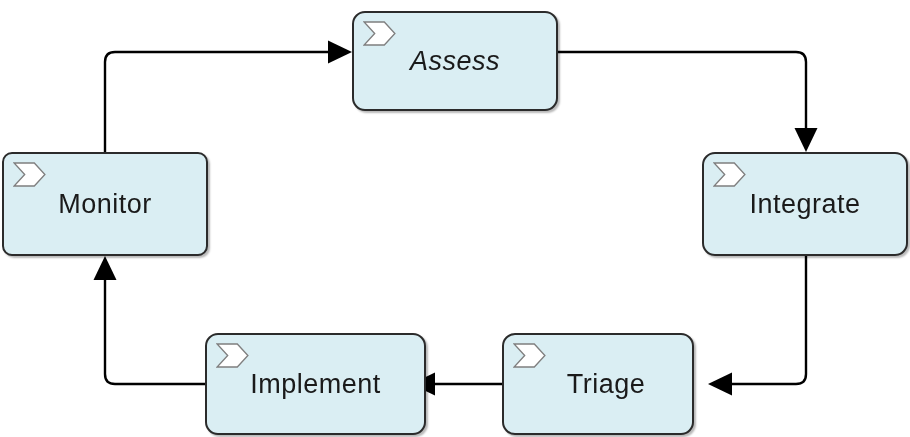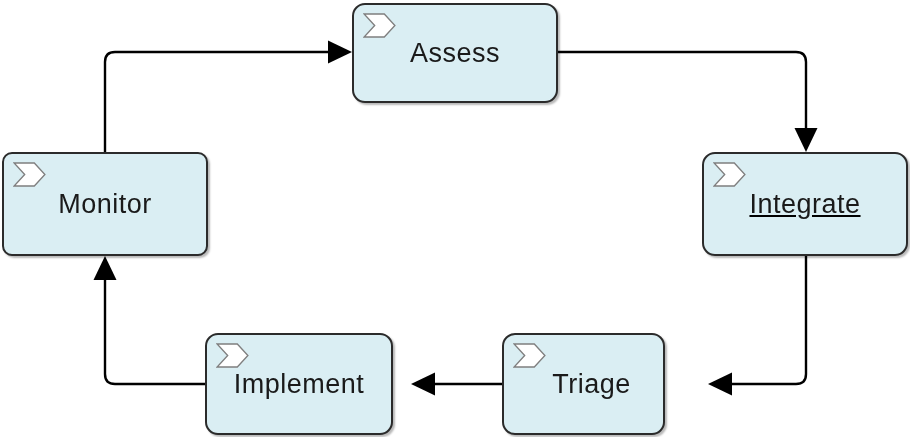--- a/index.html
+++ b/index.html
@@ -55,25 +55,25 @@
     top: 8px;
     width: 33px;
     height: 25px;
   }
   .node-icon polygon {
     fill: var(--icon-fill, #ffffff);
     stroke: var(--icon-border, #7f7f7f);
     stroke-width: 1.4;
     stroke-linejoin: miter;
   }
-  .node--assess    { left: 352px; top:   3px; width: 206px; height: 100px; }
+  .node--assess    { left: 352px; top:   11px; width: 206px; height: 100px; font-style: italic; }
   .node--monitor   { left:   2px; top: 152px; width: 206px; height: 104px; border-radius: 10px; }
-  .node--integrate { left: 702px; top: 152px; width: 206px; height: 104px; text-decoration: underline; }
-  .node--implement { left: 205px; top: 333px; width: 188px; height: 102px; }
-  .node--triage    { left: 502px; top: 333px; width: 163px; height: 102px; padding-left: 16px; }
+  .node--integrate { left: 702px; top: 152px; width: 206px; height: 104px; }
+  .node--implement { left: 205px; top: 333px; width: 221px; height: 102px; }
+  .node--triage    { left: 502px; top: 333px; width: 192px; height: 102px; padding-left: 16px; }
 </style>
 </head>
 <body>
 
 <div class="canvas">
 
   <svg class="edges" viewBox="0 0 910 437" xmlns="http://www.w3.org/2000/svg">
 
     <g>
       <path class="edge-line" d="M 105 152 L 105 62 Q 105 52 115 52 L 329 52"></path>

